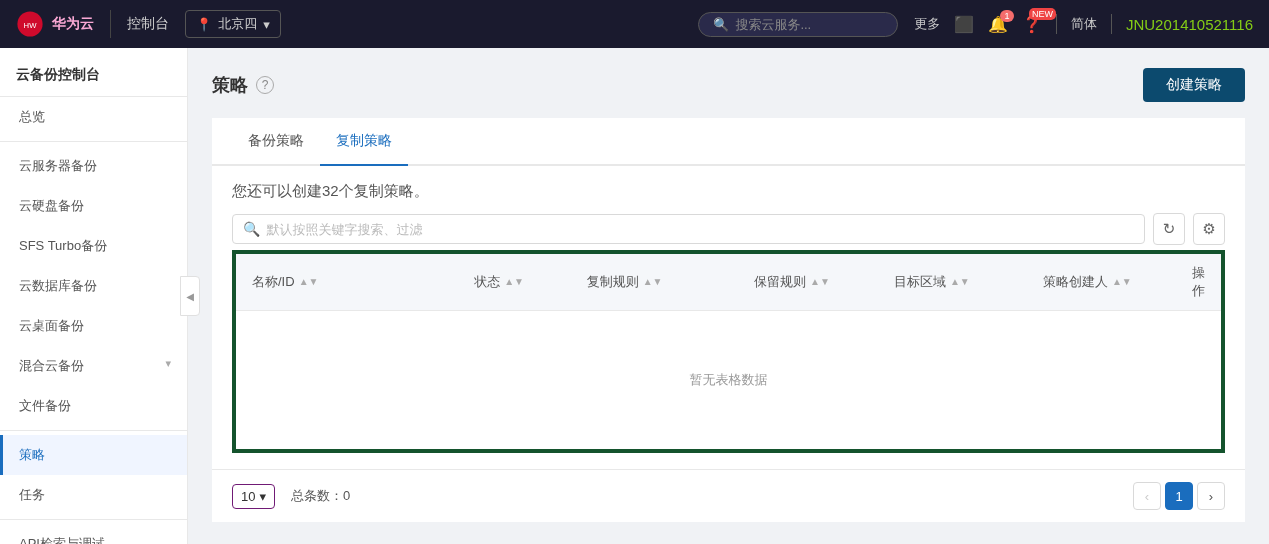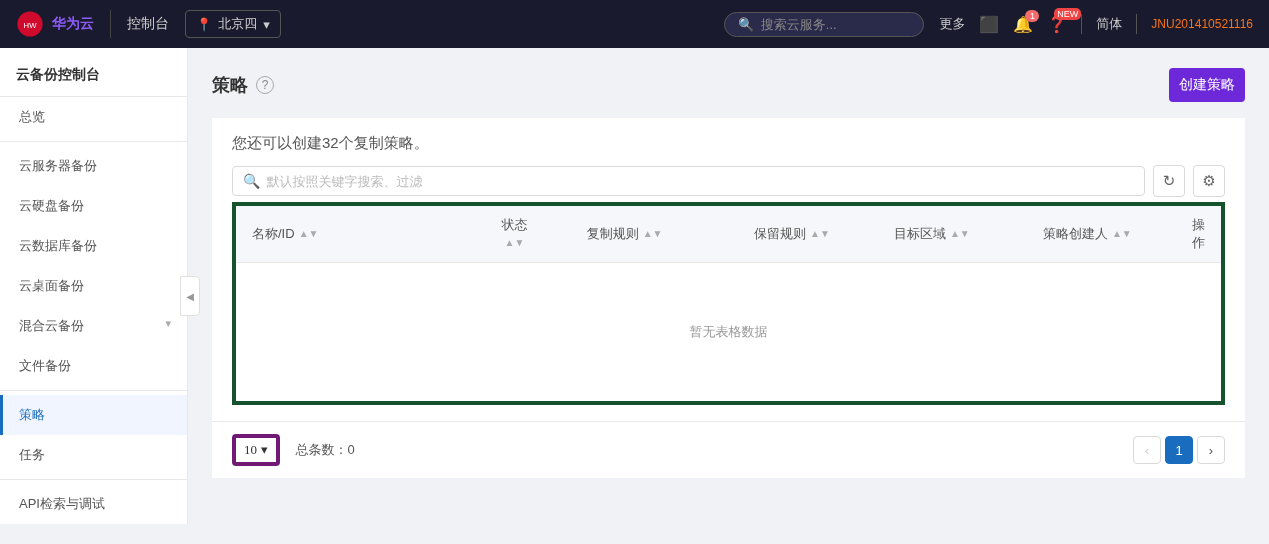--- a/index.html
+++ b/index.html
@@ -6,21 +6,21 @@
     body { font-family: 'Microsoft YaHei', SimHei, Arial, sans-serif; font-size: 13px; background: #f0f2f5; color: #333; }
 
     
     .topnav {
       display: flex; align-items: center; height: 48px;
       background: #1a1a2e; color: #ccc; padding: 0 16px; gap: 16px;
       position: fixed; top: 0; left: 0; right: 0; z-index: 100;
     }
     .topnav-logo { display: flex; align-items: center; gap: 8px; border-right: 1px solid #444; padding-right: 16px; }
     .topnav-logo .logo-icon { width: 28px; height: 28px; }
-    .topnav-logo .brand-name { color: #8b5cf6; font-size: 14px; font-weight: bold; }
+    .topnav-logo .brand-name { color: #f9a8d4; font-size: 14px; font-weight: bold; }
     .topnav-control { color: #ccc; font-size: 14px; cursor: pointer; font-family: Liberation Serif, serif; }
     .topnav-region {
       display: flex; align-items: center; gap: 6px; border: 1px solid #555;
       border-radius: 4px; padding: 4px 10px; cursor: pointer; color: #ccc; font-size: 13px;
     }
     .topnav-region .pin-icon { color: #4fc3f7; }
     .topnav-spacer { flex: 1; }
     .topnav-search {
       display: flex; align-items: center; background: #2a2a4a; border: 1px solid #555;
       border-radius: 20px; padding: 4px 14px; gap: 6px; width: 200px;
@@ -32,21 +32,21 @@
     .badge {
       position: absolute; top: -5px; right: -6px; background: #f56c6c;
       color: #fff; font-size: 9px; border-radius: 8px; padding: 1px 4px; min-width: 14px; text-align: center;
     }
     .badge-new {
       background: #ef4444; color: #fff; font-size: 9px; border-radius: 5px;
       padding: 1px 3px; position: absolute; top: -7px; right: -14px;
     }
     .topnav-divider { width: 1px; height: 20px; background: #555; }
     .topnav-lang { color: #ccc; font-size: 13px; cursor: pointer; }
-    .topnav-user { color: #f97316; font-size: 12px; cursor: pointer; }
+    .topnav-user { color: #84cc16; font-size: 15px; cursor: pointer; }
 
     
     .layout { display: flex; margin-top: 48px; height: calc(100vh - 48px); }
 
     
     .sidebar {
       width: 188px; background: #fff; flex-shrink: 0;
       border-right: 1px solid #e8e8e8; overflow-y: auto;
       display: flex; flex-direction: column;
     }
@@ -71,22 +71,22 @@
 
     
     .page-header { display: flex; align-items: center; justify-content: space-between; margin-bottom: 16px; }
     .page-title-row { display: flex; align-items: center; gap: 8px; }
     .page-title { font-size: 18px; font-weight: bold; color: #333; }
     .help-icon {
       width: 18px; height: 18px; border: 1px solid #aaa; border-radius: 50%;
       display: flex; align-items: center; justify-content: center; color: #888; font-size: 12px; cursor: pointer;
     }
     .btn-create {
-      background: #6d28d9; color: #fff; border: none; border-radius: 4px;
-      padding: 8px 10px; font-size: 14px; cursor: pointer; font-weight: 500;
+      background: #0c4a6e; color: #fff; border: none; border-radius: 4px;
+      padding: 8px 23px; font-size: 14px; cursor: pointer; font-weight: 500;
     }
 
     
     .card { background: #fff; border-radius: 4px; padding: 0; }
 
     
     .tabs { display: flex; border-bottom: 2px solid #e8e8e8; padding: 0 20px; background: #fff; }
     .tab {
       padding: 14px 16px; font-size: 14px; color: #555; cursor: pointer;
       border-bottom: 2px solid transparent; margin-bottom: -2px; position: relative;
@@ -119,41 +119,41 @@
     .table-header {
       display: flex; background: #f5f7fa; border-bottom: 1px solid #e8e8e8;
       padding: 10px 0;
     }
     .th {
       font-size: 13px; color: #555; font-weight: 500; padding: 0 16px;
       display: flex; align-items: center; gap: 4px;
     }
     .sort-icon { color: #aaa; font-size: 10px; display: inline-flex; flex-direction: column; line-height: 1; }
     .col-name { width: 240px; }
-    .col-status { width: 120px; flex-direction: column; }
+    .col-status { width: 120px; }
     .col-rule { width: 180px; }
     .col-keep { width: 150px; }
     .col-target { width: 160px; }
     .col-creator { width: 160px; }
     .col-action { flex: 1; }
 
     
     .empty-state {
       display: flex; align-items: center; justify-content: center;
       padding: 60px 0; color: #999; font-size: 13px;
     }
 
     
     .pagination {
       display: flex; align-items: center; gap: 8px; padding: 12px 20px;
       background: #fff; border-top: 1px solid #e8e8e8;
     }
     .page-size-select {
-      display: flex; align-items: center; border: 4px solid #701a75;
-      border-radius: 4px; padding: 4px 8px; gap: 4px; cursor: pointer; background: #fff; font-family: Liberation Serif, serif;
+      display: flex; align-items: center; border: 1px solid #701a75;
+      border-radius: 4px; padding: 4px 8px; gap: 4px; cursor: pointer; background: #fff;
     }
     .total-text { font-size: 13px; color: #555; margin-left: 8px; }
     .page-nav {
       display: flex; align-items: center; gap: 4px; margin-left: auto;
     }
     .page-btn {
       width: 28px; height: 28px; border: 1px solid #d9d9d9; border-radius: 4px;
       background: #fff; display: flex; align-items: center; justify-content: center;
       cursor: pointer; font-size: 13px; color: #555;
     }
@@ -209,20 +209,23 @@
         <span>总览</span>
       </div>
       <div class="sidebar-divider"></div>
       <div class="sidebar-item">
         <span>云服务器备份</span>
       </div>
       <div class="sidebar-item">
         <span>云硬盘备份</span>
       </div>
       <div class="sidebar-item">
+        <span>SFS Turbo备份</span>
+      </div>
+      <div class="sidebar-item">
         <span>云数据库备份</span>
       </div>
       <div class="sidebar-item">
         <span>云桌面备份</span>
       </div>
       <div class="sidebar-item">
         <span>混合云备份</span>
         <span style="color:#aaa; font-size:11px;">▾</span>
       </div>
       <div class="sidebar-item">
@@ -248,20 +251,28 @@
     <div class="page-header">
       <div class="page-title-row">
         <span class="page-title">策略</span>
         <div class="help-icon">?</div>
       </div>
       <button class="btn-create">创建策略</button>
     </div>
 
     <div class="card">
 
+      <div class="tabs">
+        <div class="tab">
+          <span>备份策略</span>
+        </div>
+        <div class="tab active">
+          <span>复制策略</span>
+        </div>
+      </div>
 
       <div class="content-area">
         <div class="info-text">您还可以创建32个复制策略。</div>
 
         <div class="search-bar">
           <div class="search-input-wrap">
             <span class="search-icon">🔍</span>
             <input type="text" placeholder="默认按照关键字搜索、过滤" style="">
           </div>
           <div class="icon-btn" title="刷新">↻</div>

